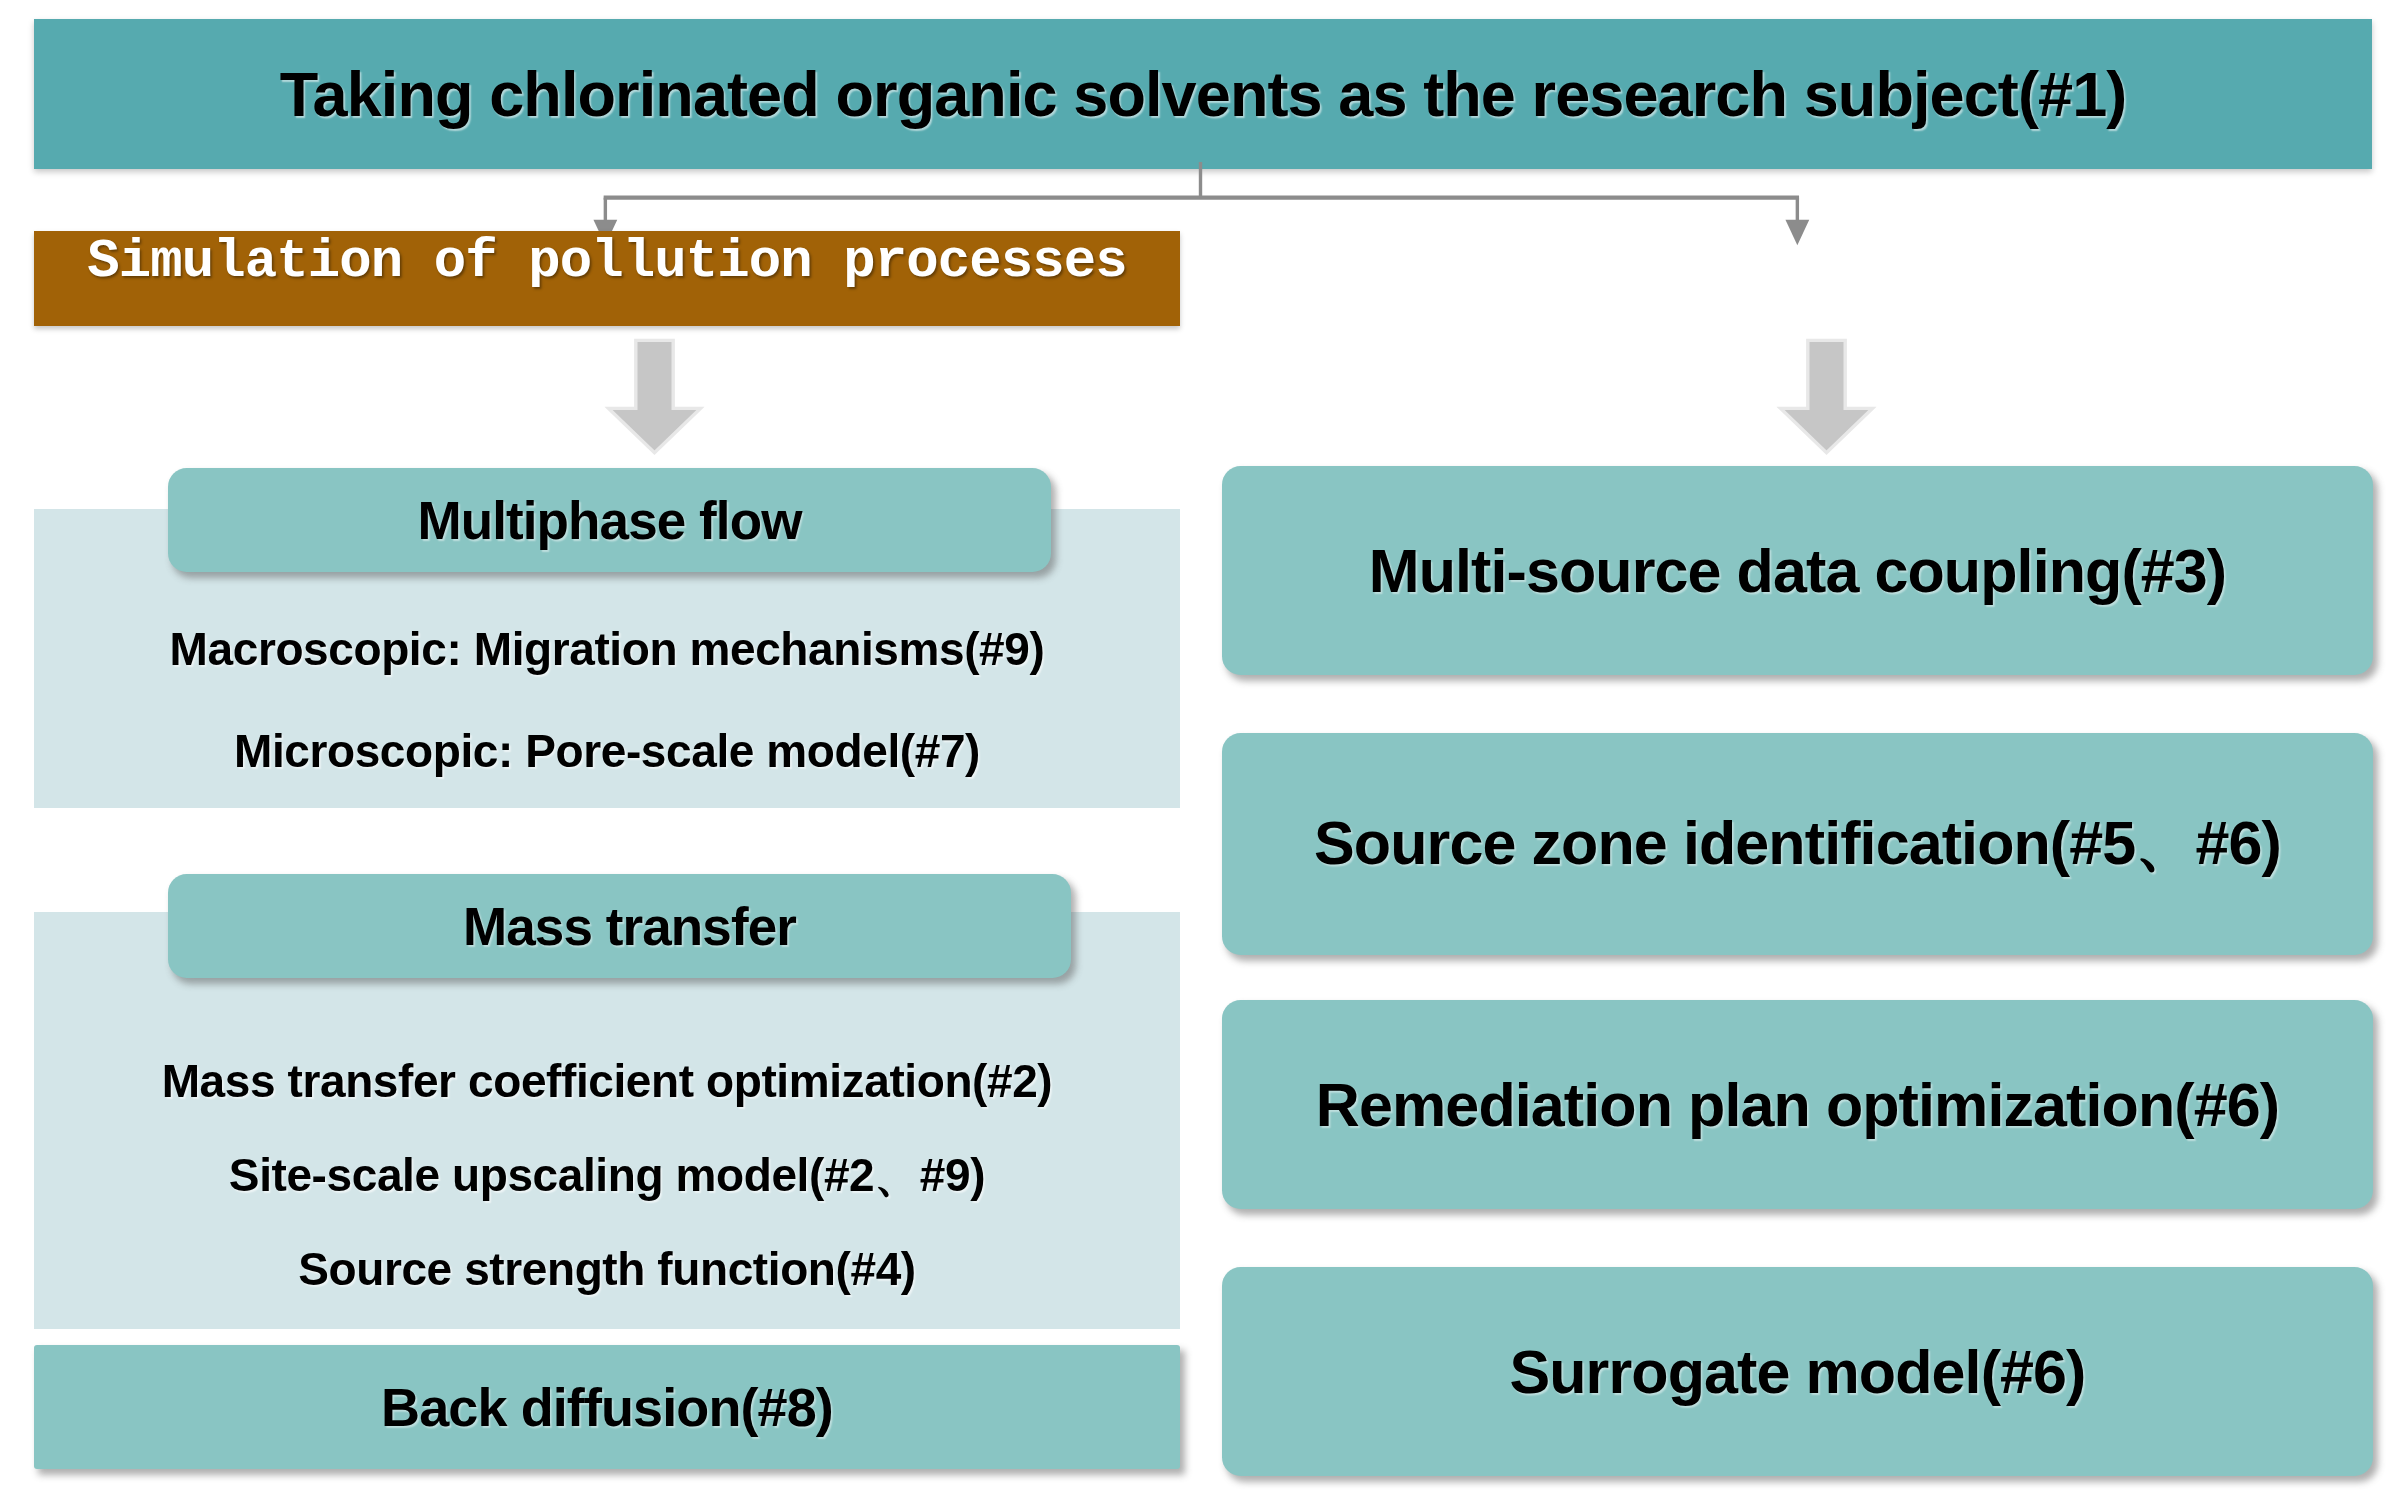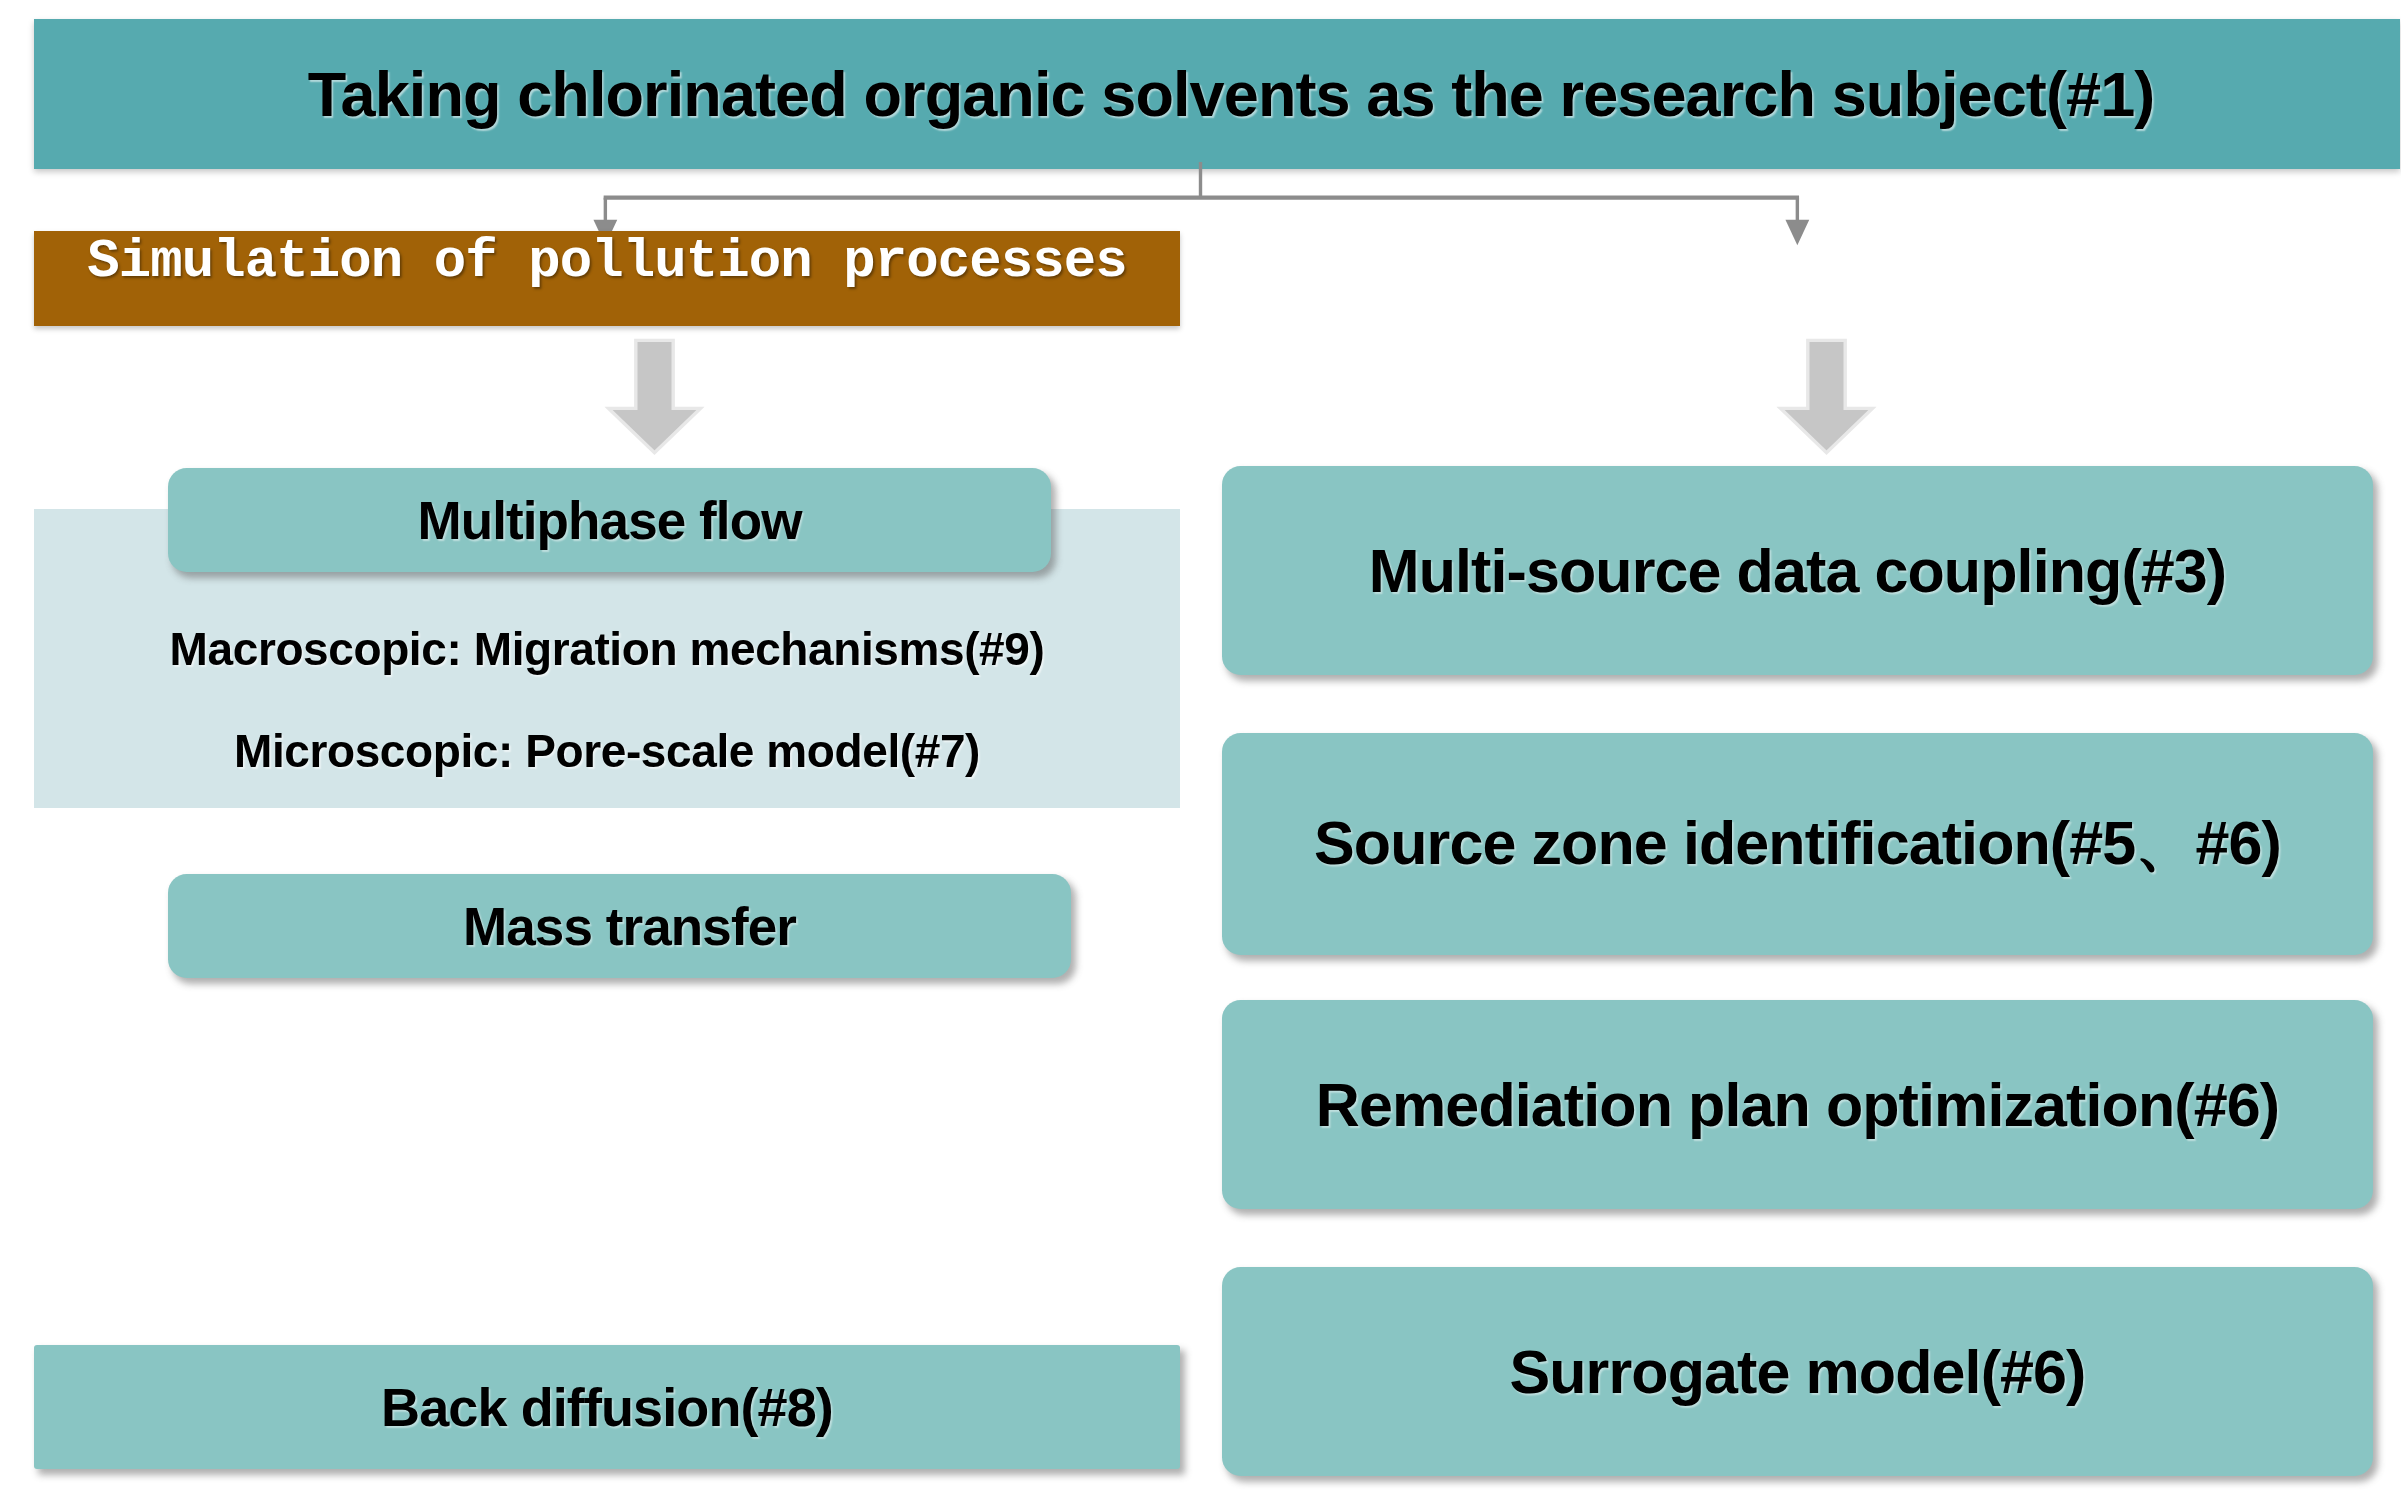--- a/index.html
+++ b/index.html
@@ -9,21 +9,20 @@
     background:#ffffff;
   }
   .stage{position:absolute;left:0;top:0;width:2401px;height:1508px;}
 
   
   .title-bar{
     position:absolute;left:34px;top:18.7px;width:2338px;height:150px;
     background:#56aaaf;
     display:flex;align-items:center;justify-content:center;
     box-shadow:0 2.6px 6px rgba(0,0,0,.22);
-    padding-left:28px;
   }
   .title-bar .txt{
     color:#000;font-weight:bold;font-size:63px;letter-spacing:-0.9px;
     text-shadow:1.7px 1.7px 1.7px rgba(255,255,255,.55);
     white-space:nowrap;
   }
 
   
   .connector{position:absolute;left:0;top:162px;width:2401px;height:85px;}
 
@@ -122,20 +121,27 @@
     <polygon points="48,4 92,4 92,84 124,84 70,136 16,84 48,84" fill="#c6c6c6" stroke="#e8e8e8" stroke-width="4"></polygon>
   </svg>
 
   <div class="panel p1">
     <div class="panel-lines">
       <div class="panel-line">Macroscopic: Migration mechanisms(#9)</div>
       <div class="panel-line">Microscopic: Pore-scale model(#7)</div>
     </div>
   </div>
 
+  <div class="panel p2">
+    <div class="panel-lines">
+      <div class="panel-line">Mass transfer coefficient optimization(#2)</div>
+      <div class="panel-line">Site-scale upscaling model(#2、#9)</div>
+      <div class="panel-line">Source strength function(#4)</div>
+    </div>
+  </div>
 
   <div class="card sub1">
     <span class="txt">Multiphase flow</span>
   </div>
 
   <div class="card sub2">
     <span class="txt">Mass transfer</span>
   </div>
 
   <div class="card backdiff">

